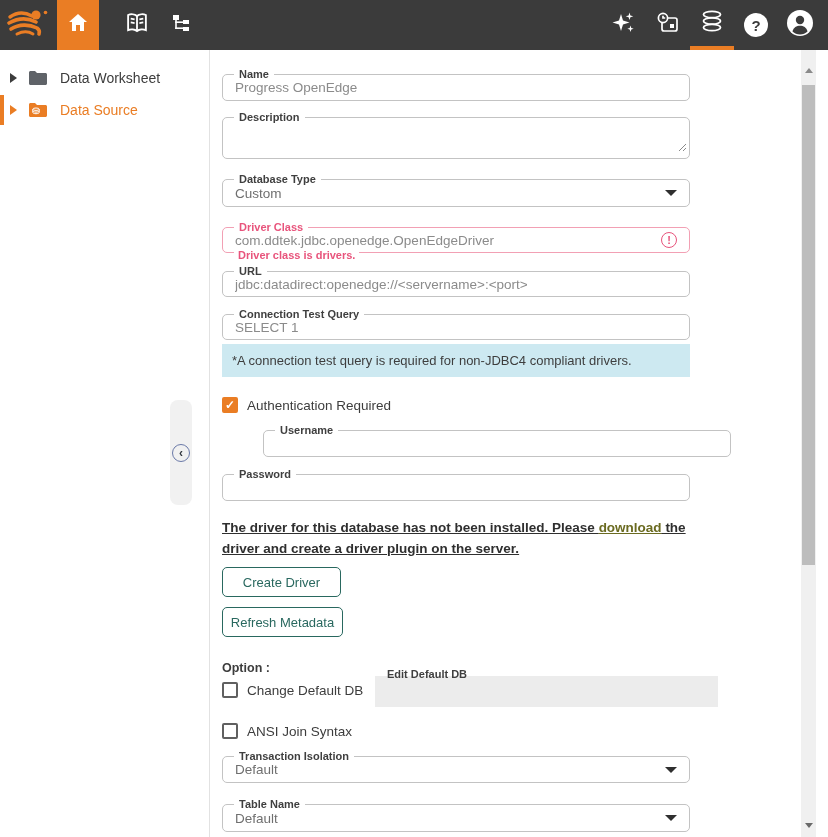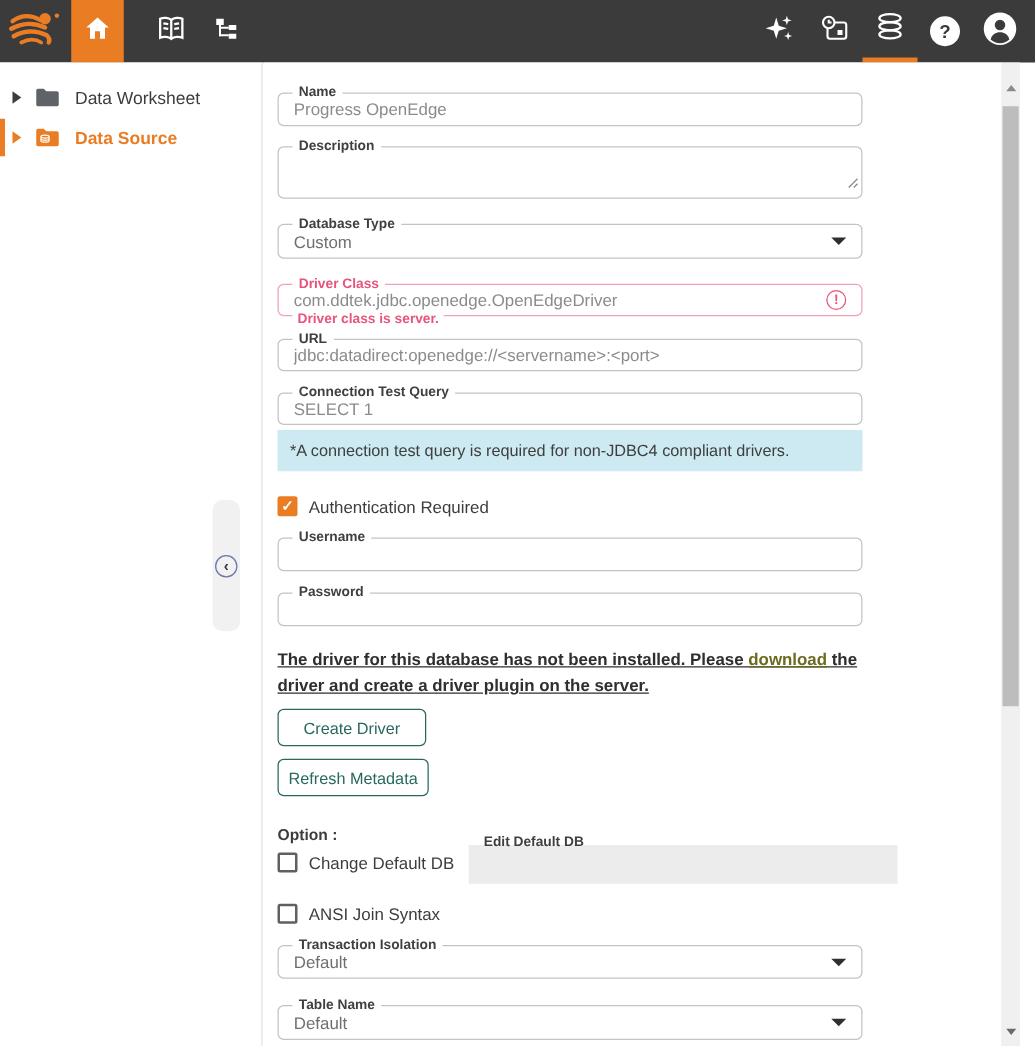--- a/index.html
+++ b/index.html
@@ -19,21 +19,21 @@
   .nav-item.active { border-bottom:4px solid #ea7d24; }
   .help-circle { width:24px; height:24px; border-radius:50%; background:#fff; color:#3b3b3b; font-weight:bold; font-size:15px; display:flex; align-items:center; justify-content:center; }
 
   
   .sidebar { position:absolute; top:50px; left:0; width:210px; height:787px; background:#fff; border-right:1px solid #e2e2e2; padding-top:12px; }
   .side-row { position:relative; height:32px; display:flex; align-items:center; cursor:pointer; }
   .side-row .tri { width:0; height:0; border-top:5px solid transparent; border-bottom:5px solid transparent; border-left:7px solid #3c3c3c; margin-left:10px; }
   .side-row.active .tri { border-left-color:#ea7d24; }
   .side-row .flabel-ic { margin-left:11px; display:flex; align-items:center; }
   .side-row .side-label { margin-left:12px; font-size:14px; color:#3c3c3c; }
-  .side-row.active .side-label { color:#ea7d24; font-weight:bold; }
+  .side-row.active .side-label { color:#ea7d24; font-weight:normal; }
   .side-row.active .active-bar { position:absolute; left:0; top:1px; width:4px; height:30px; background:#ea7d24; }
 
   
   .collapse-pill { position:absolute; left:170px; top:400px; width:22px; height:105px; background:#f1f1f1; border-radius:8px; display:flex; align-items:center; justify-content:center; cursor:pointer; }
   .collapse-circle { width:18px; height:18px; border-radius:50%; border:1.5px solid #6a79a8; color:#33383f; font-size:12px; font-weight:bold; display:flex; align-items:center; justify-content:center; line-height:1; }
 
   
   .content { position:absolute; top:50px; left:211px; width:590px; height:787px; background:#fff; overflow:hidden; }
   .form { width:468px; margin-left:11px; padding-top:24px; }
 
@@ -236,21 +236,21 @@
           <span class="caret"></span>
         </div>
       </div>
 
       <div class="fw error" style="margin-bottom:18px;">
         <span class="flabel">Driver Class</span>
         <div class="box h26">
           <span class="fval">com.ddtek.jdbc.openedge.OpenEdgeDriver</span>
           <span class="err-icon">!</span>
         </div>
-        <span class="err-text">Driver class is server.</span>
+        <span class="err-text">Driver class is drivers.</span>
       </div>
 
       <div class="fw" style="margin-bottom:17px;">
         <span class="flabel">URL</span>
         <div class="box h26">
             <span class="fval">jdbc:datadirect:openedge://&lt;servername&gt;:&lt;port&gt;</span>
           </div>
       </div>
 
       <div class="fw" style="margin-bottom:4px;">
@@ -262,21 +262,21 @@
 
       <div class="banner" style="margin-bottom:20px;">
         <span>*A connection test query is required for non-JDBC4 compliant drivers.</span>
       </div>
 
       <div class="cbrow" style="margin-bottom:17px;">
         <span class="cb checked"></span>
         <span class="cbl">Authentication Required</span>
       </div>
 
-      <div class="fw" style="margin-bottom:17px;">
+      <div class="fw" style="margin-bottom:17px;margin-left:41px;">
         <span class="flabel">Username</span>
         <div class="box h27">
             <span class="fval"></span>
           </div>
       </div>
 
       <div class="fw" style="margin-bottom:16px;">
         <span class="flabel">Password</span>
         <div class="box h27">
             <span class="fval"></span>

